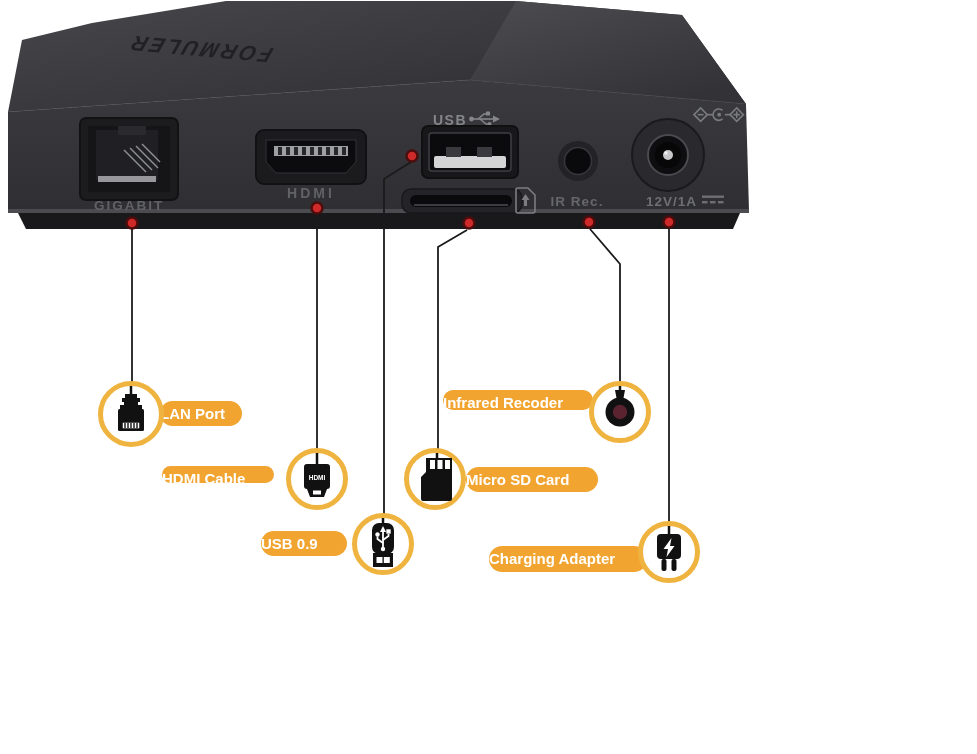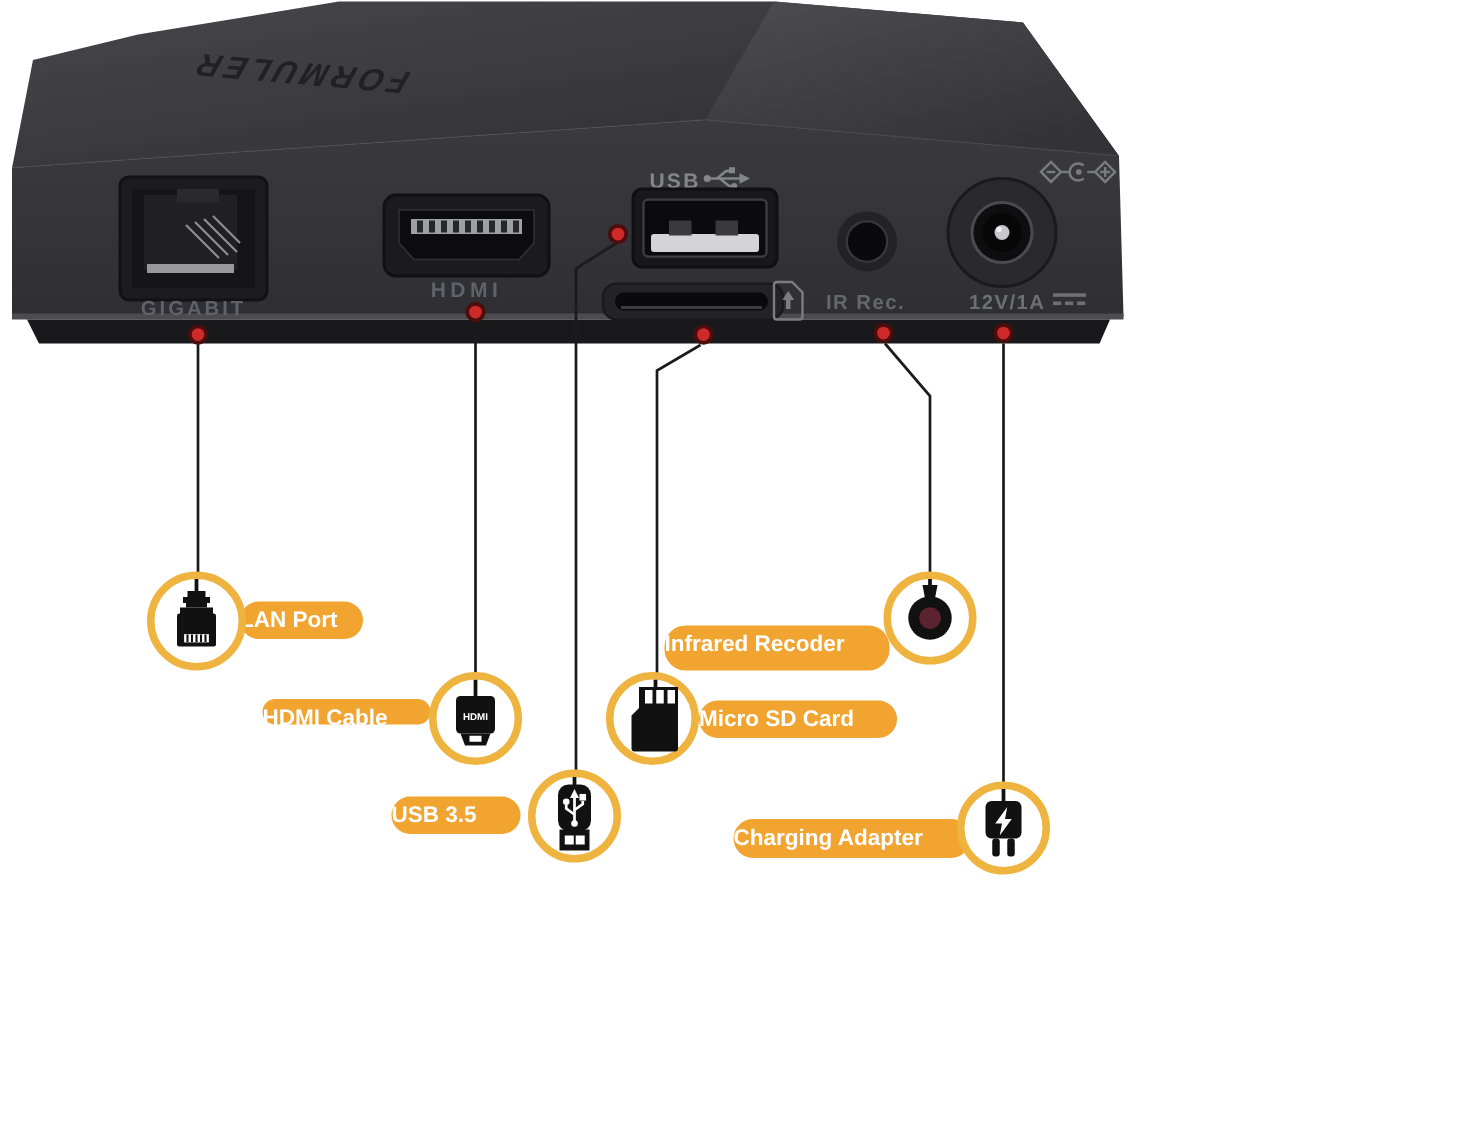--- a/index.html
+++ b/index.html
@@ -164,23 +164,23 @@
       <circle cx="132" cy="223" r="5.5"></circle>
       <circle cx="317" cy="208" r="5.5"></circle>
       <circle cx="412" cy="156" r="5.5"></circle>
       <circle cx="469" cy="223" r="5.5"></circle>
       <circle cx="589" cy="222" r="5.5"></circle>
       <circle cx="669" cy="222" r="5.5"></circle>
     </g>
   </svg>
 
   <div class="pill" style="left:160px;top:401px;width:82px;line-height:25px;height:25px;">LAN Port</div>
-  <div class="pill" style="left:175px;top:466px;width:112px;line-height:25px;height:17px;">HDMI Cable</div>
-  <div class="pill" style="left:261px;top:531px;width:86px;line-height:25px;height:25px;">USB 3.5</div>
-  <div class="pill" style="left:443px;top:417px;width:150px;line-height:26px;height:30px;">Infrared Recoder</div>
+  <div class="pill" style="left:162px;top:466px;width:112px;line-height:25px;height:17px;">HDMI Cable</div>
+  <div class="pill" style="left:261px;top:531px;width:86px;line-height:25px;height:25px;">USB 0.9</div>
+  <div class="pill" style="left:443px;top:390px;width:150px;line-height:26px;height:20px;">Infrared Recoder</div>
   <div class="pill" style="left:489px;top:546px;width:158px;line-height:26px;height:26px;">Charging Adapter</div>
   <div class="pill" style="left:466px;top:467px;width:132px;line-height:25px;height:25px;">Micro SD Card</div>
 
   <div class="ring" style="left:98px;top:381px;width:66px;height:66px;">
     <svg width="56" height="56" viewBox="0 0 56 56">
       <line x1="28" y1="0" x2="28" y2="10" stroke="#111" stroke-width="2.5"></line>
       <g fill="#111">
         <rect x="22" y="8" width="12" height="4"></rect>
         <rect x="19" y="12" width="18" height="4"></rect>
         <rect x="21" y="16" width="14" height="3"></rect>

